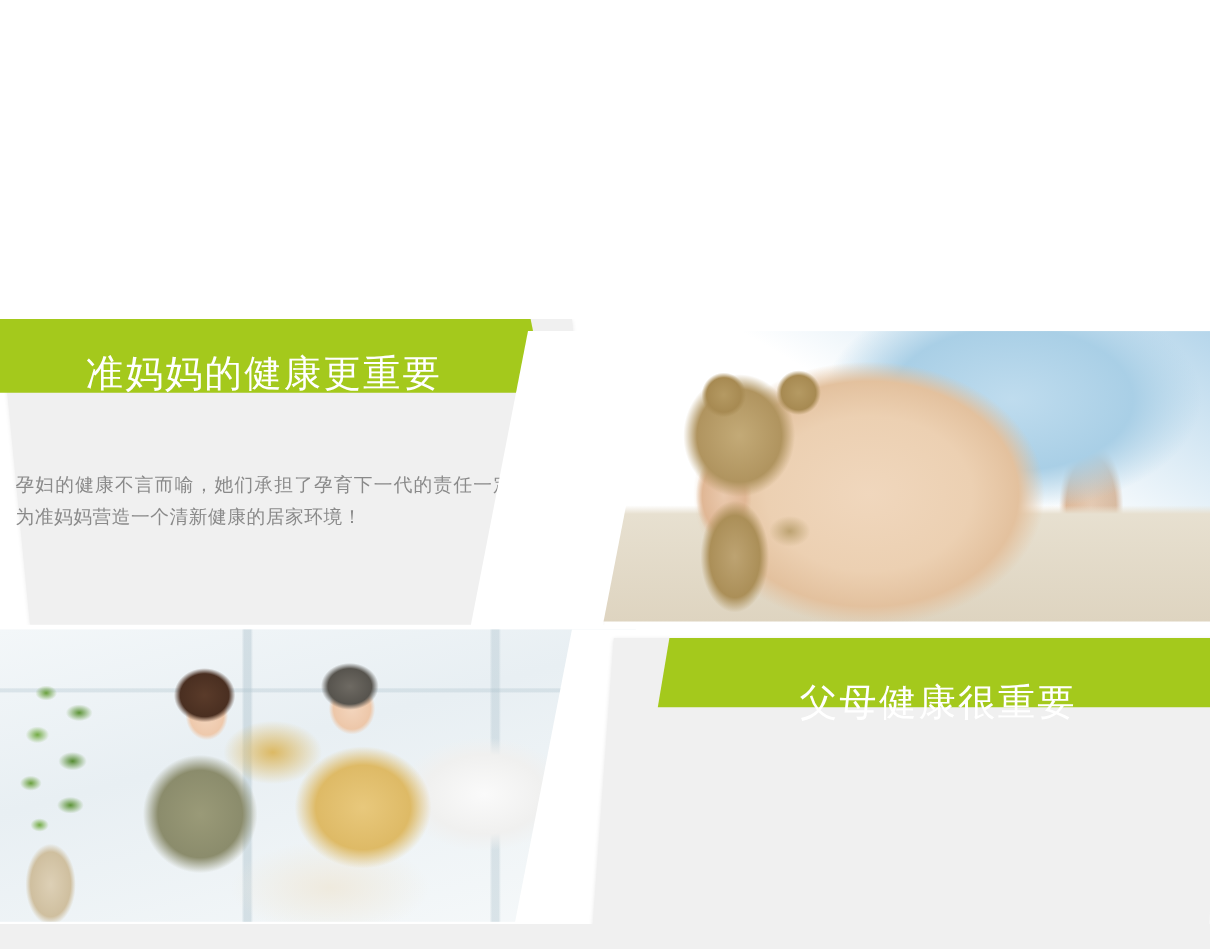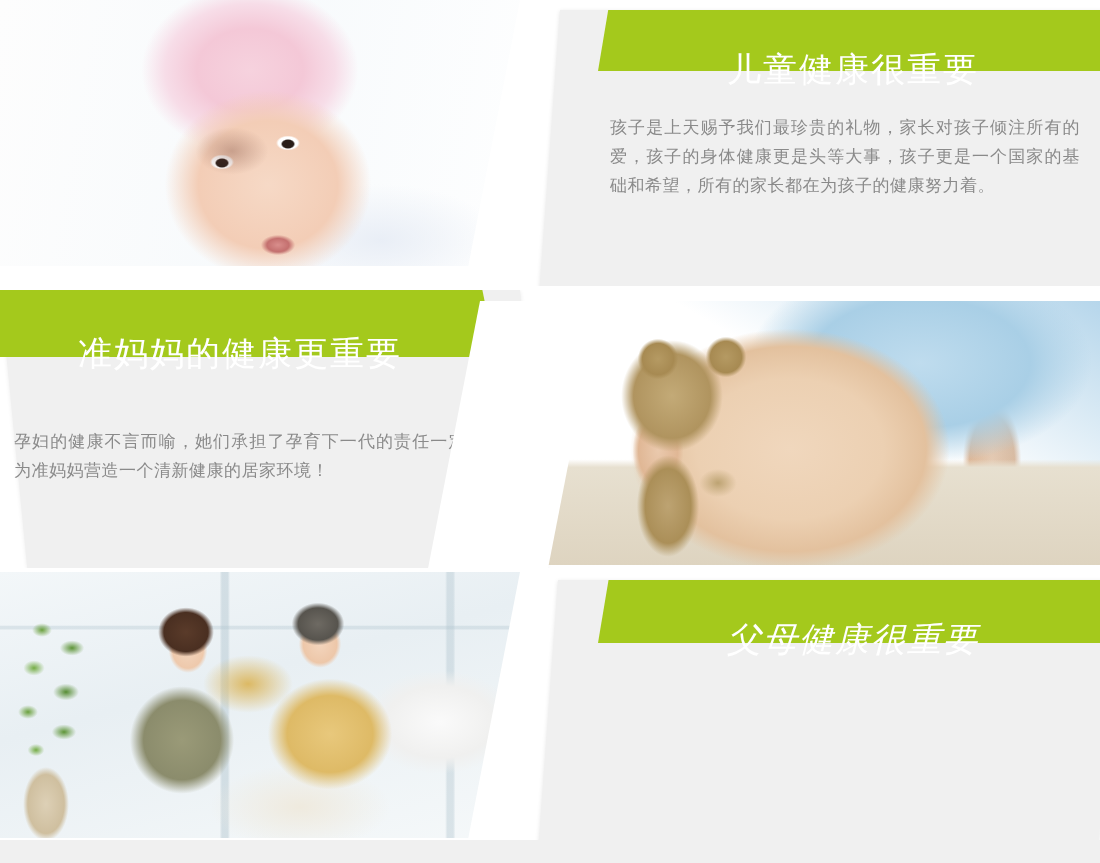--- a/index.html
+++ b/index.html
@@ -82,21 +82,21 @@
     left:0;top:0;width:520px;height:278px;
     transform:skewX(5.6deg);transform-origin:top left;
     background:#f0f0f0;
     box-shadow:0 1px 4px rgba(0,0,0,.08);
   }
   #p2-band{
     left:0;top:0;width:496px;height:67px;
     transform:skewX(11.5deg);transform-origin:bottom left;
     background:#a4c91c;
   }
-  #p2-title{left:78px;top:18px;}
+  #p2-title{left:78px;top:5px;}
   #p2-text{left:14px;top:120px;width:470px;}
   #p2-photo{
     position:absolute;left:540px;top:11px;width:560px;height:264px;
     background:
       
       radial-gradient(ellipse 26px 26px at 118px 58px, #b59a63 0%, #a78a52 60%, rgba(167,138,82,0) 78%),
       radial-gradient(ellipse 26px 26px at 186px 56px, #b59a63 0%, #a78a52 60%, rgba(167,138,82,0) 78%),
       radial-gradient(ellipse 62px 68px at 132px 95px, #c3aa77 0%, #b0945f 62%, rgba(176,148,95,0) 82%),
       radial-gradient(ellipse 38px 62px at 128px 205px, #bda372 0%, #ab8f58 60%, rgba(171,143,88,0) 82%),
       radial-gradient(ellipse 24px 18px at 178px 182px, #bda372 0%, rgba(189,163,114,0) 78%),
@@ -113,21 +113,21 @@
       radial-gradient(ellipse 34px 70px at 452px 160px, #eac9ad 0%, #dfb694 66%, rgba(223,182,148,0) 86%),
       linear-gradient(#ffffff,#ffffff);
   }
   #p2-photo-cut{
     position:absolute;left:-60px;top:0;width:120px;height:300px;
     background:#ffffff;
     transform:skewX(-11deg);transform-origin:top left;
   }
 
   
-  #panel3{top:572px;height:291px;font-style:italic;}
+  #panel3{top:572px;height:291px;}
   #p3-photo{
     position:absolute;left:0;top:0;width:578px;height:266px;
     background:
       
       radial-gradient(ellipse 13px 9px at 42px 58px, #6aa03d 0%, rgba(106,160,61,0) 76%),
       radial-gradient(ellipse 16px 10px at 72px 76px, #5d9437 0%, rgba(93,148,55,0) 76%),
       radial-gradient(ellipse 14px 10px at 34px 96px, #74ac45 0%, rgba(116,172,69,0) 76%),
       radial-gradient(ellipse 17px 11px at 66px 120px, #568c33 0%, rgba(86,140,51,0) 76%),
       radial-gradient(ellipse 13px 9px at 28px 140px, #6aa03d 0%, rgba(106,160,61,0) 76%),
       radial-gradient(ellipse 16px 10px at 64px 160px, #5d9437 0%, rgba(93,148,55,0) 76%),
@@ -176,29 +176,20 @@
   
   .gap{position:absolute;left:0;width:1100px;background:#ffffff;}
   #gap1{top:286px;height:5px;}
   #gap2{top:568px;height:5px;}
 </style>
 </head>
 <body>
 
 <div class="page">
 
-  <section class="panel" id="panel1">
-    <div id="p1-photo">
-      <div id="p1-photo-cut"></div>
-    </div>
-    <div class="slab-shadow" id="p1-slab"></div>
-    <div class="band" id="p1-band"></div>
-    <h2 class="title" id="p1-title">儿童健康很重要</h2>
-    <p class="body-text" id="p1-text">孩子是上天赐予我们最珍贵的礼物，家长对孩子倾注所有的爱，孩子的身体健康更是头等大事，孩子更是一个国家的基础和希望，所有的家长都在为孩子的健康努力着。</p>
-  </section>
 
   <div class="gap" id="gap1"></div>
 
   <section class="panel" id="panel2">
     <div class="slab-shadow" id="p2-slab"></div>
     <div class="band" id="p2-band"></div>
     <h2 class="title" id="p2-title">准妈妈的健康更重要</h2>
     <p class="body-text" id="p2-text">孕妇的健康不言而喻，她们承担了孕育下一代的责任一定要为准妈妈营造一个清新健康的居家环境！</p>
     <div id="p2-photo">
       <div id="p2-photo-cut"></div>

